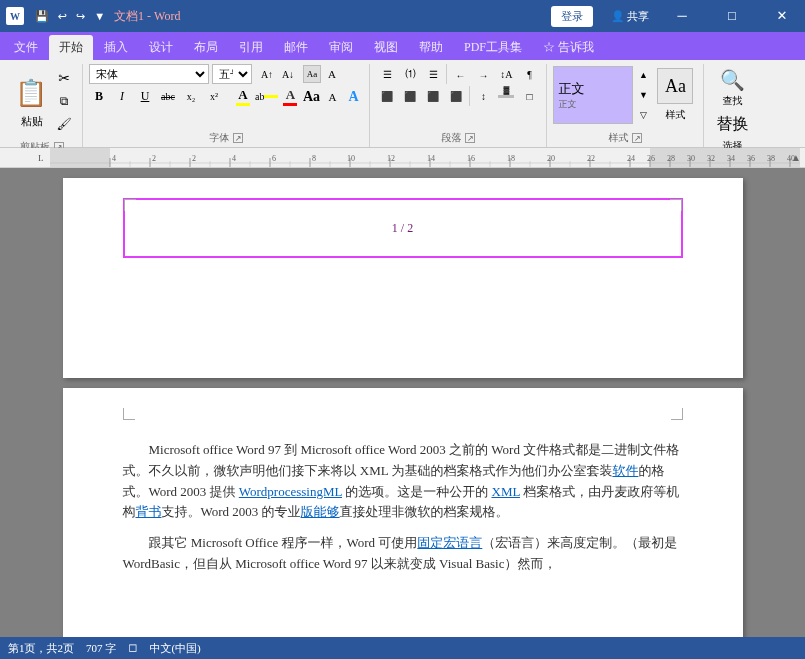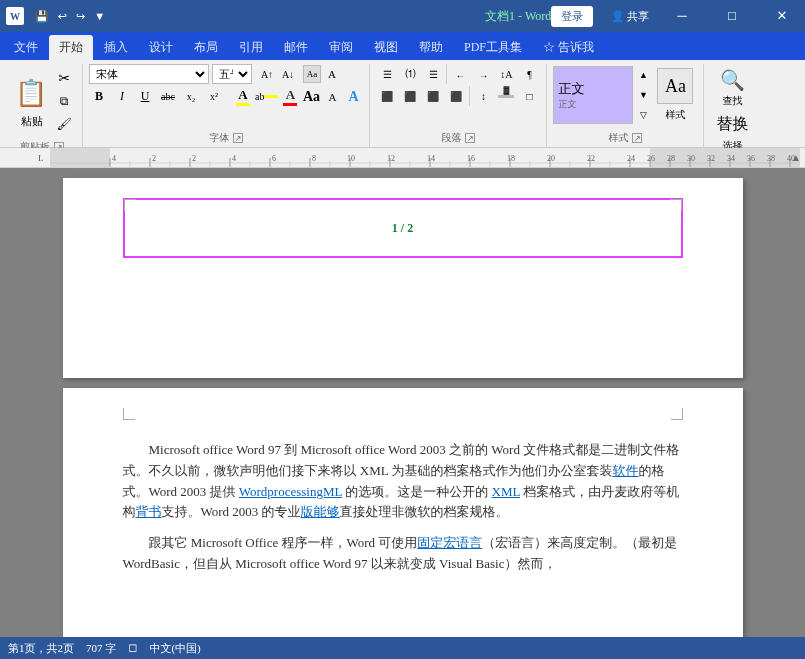--- a/index.html
+++ b/index.html
@@ -28,21 +28,21 @@
       font-size: 10px; color: #2b579a; font-weight: bold;
     }
     .quick-access {
       display: flex; align-items: center; gap: 3px; margin-left: 4px;
     }
     .qa-btn {
       color: white; font-size: 11px; cursor: pointer; padding: 2px 3px;
       border-radius: 2px;
     }
     .title-bar-title {
-      flex: 1; text-align: right; font-size: 12px; color: #86efac;
+      flex: 1; text-align: left; font-size: 12px; color: #fca5a5;
     }
     .title-ctrl {
       width: 46px; height: 32px;
       display: flex; align-items: center; justify-content: center;
       color: white; font-size: 13px; cursor: pointer;
     }
     .login-btn {
       background: white; color: #2b579a;
       border: none; padding: 3px 10px; border-radius: 3px;
       font-size: 11px; cursor: pointer; margin-right: 8px;
@@ -51,21 +51,21 @@
       display: flex; align-items: center; gap: 4px;
     }
     .share-btn {
       color: white; font-size: 11px; cursor: pointer; padding: 2px 6px;
       border-radius: 2px; display: flex; align-items: center; gap: 2px;
     }
 
     
     .ribbon-tabs {
       height: 28px;
-      background: #1d4ed8;
+      background: #8b5cf6;
       display: flex;
       align-items: flex-end;
       padding-left: 4px;
     }
     .tab-item {
       padding: 4px 10px;
       color: rgba(255,255,255,0.85);
       font-size: 12px;
       cursor: pointer;
       border-radius: 3px 3px 0 0;
@@ -525,21 +525,21 @@
   </div>
   <div style="position:absolute;right:4px;top:0;height:100%;display:flex;align-items:center;font-size:10px;color:#666;cursor:pointer;">▲</div>
 </div>
 
 <div class="doc-area">
 
   <div class="page" style="height:120px;">
     <div class="page-header">
       <div class="header-corner tl"></div>
       <div class="header-corner tr"></div>
-      <span style="color:#15803d;font-weight:bold;">1 / 2</span>
+      <span style="color:#701a75;">1 / 2</span>
     </div>
   </div>
 
   <div class="page" style="min-height:280px;">
 
     <div style="display:flex;justify-content:space-between;margin-bottom:20px;">
       <div style="width:12px;height:12px;border:1px solid #aaa;border-right:none;border-top:none;"></div>
       <div style="width:12px;height:12px;border:1px solid #aaa;border-left:none;border-top:none;"></div>
     </div>
 

